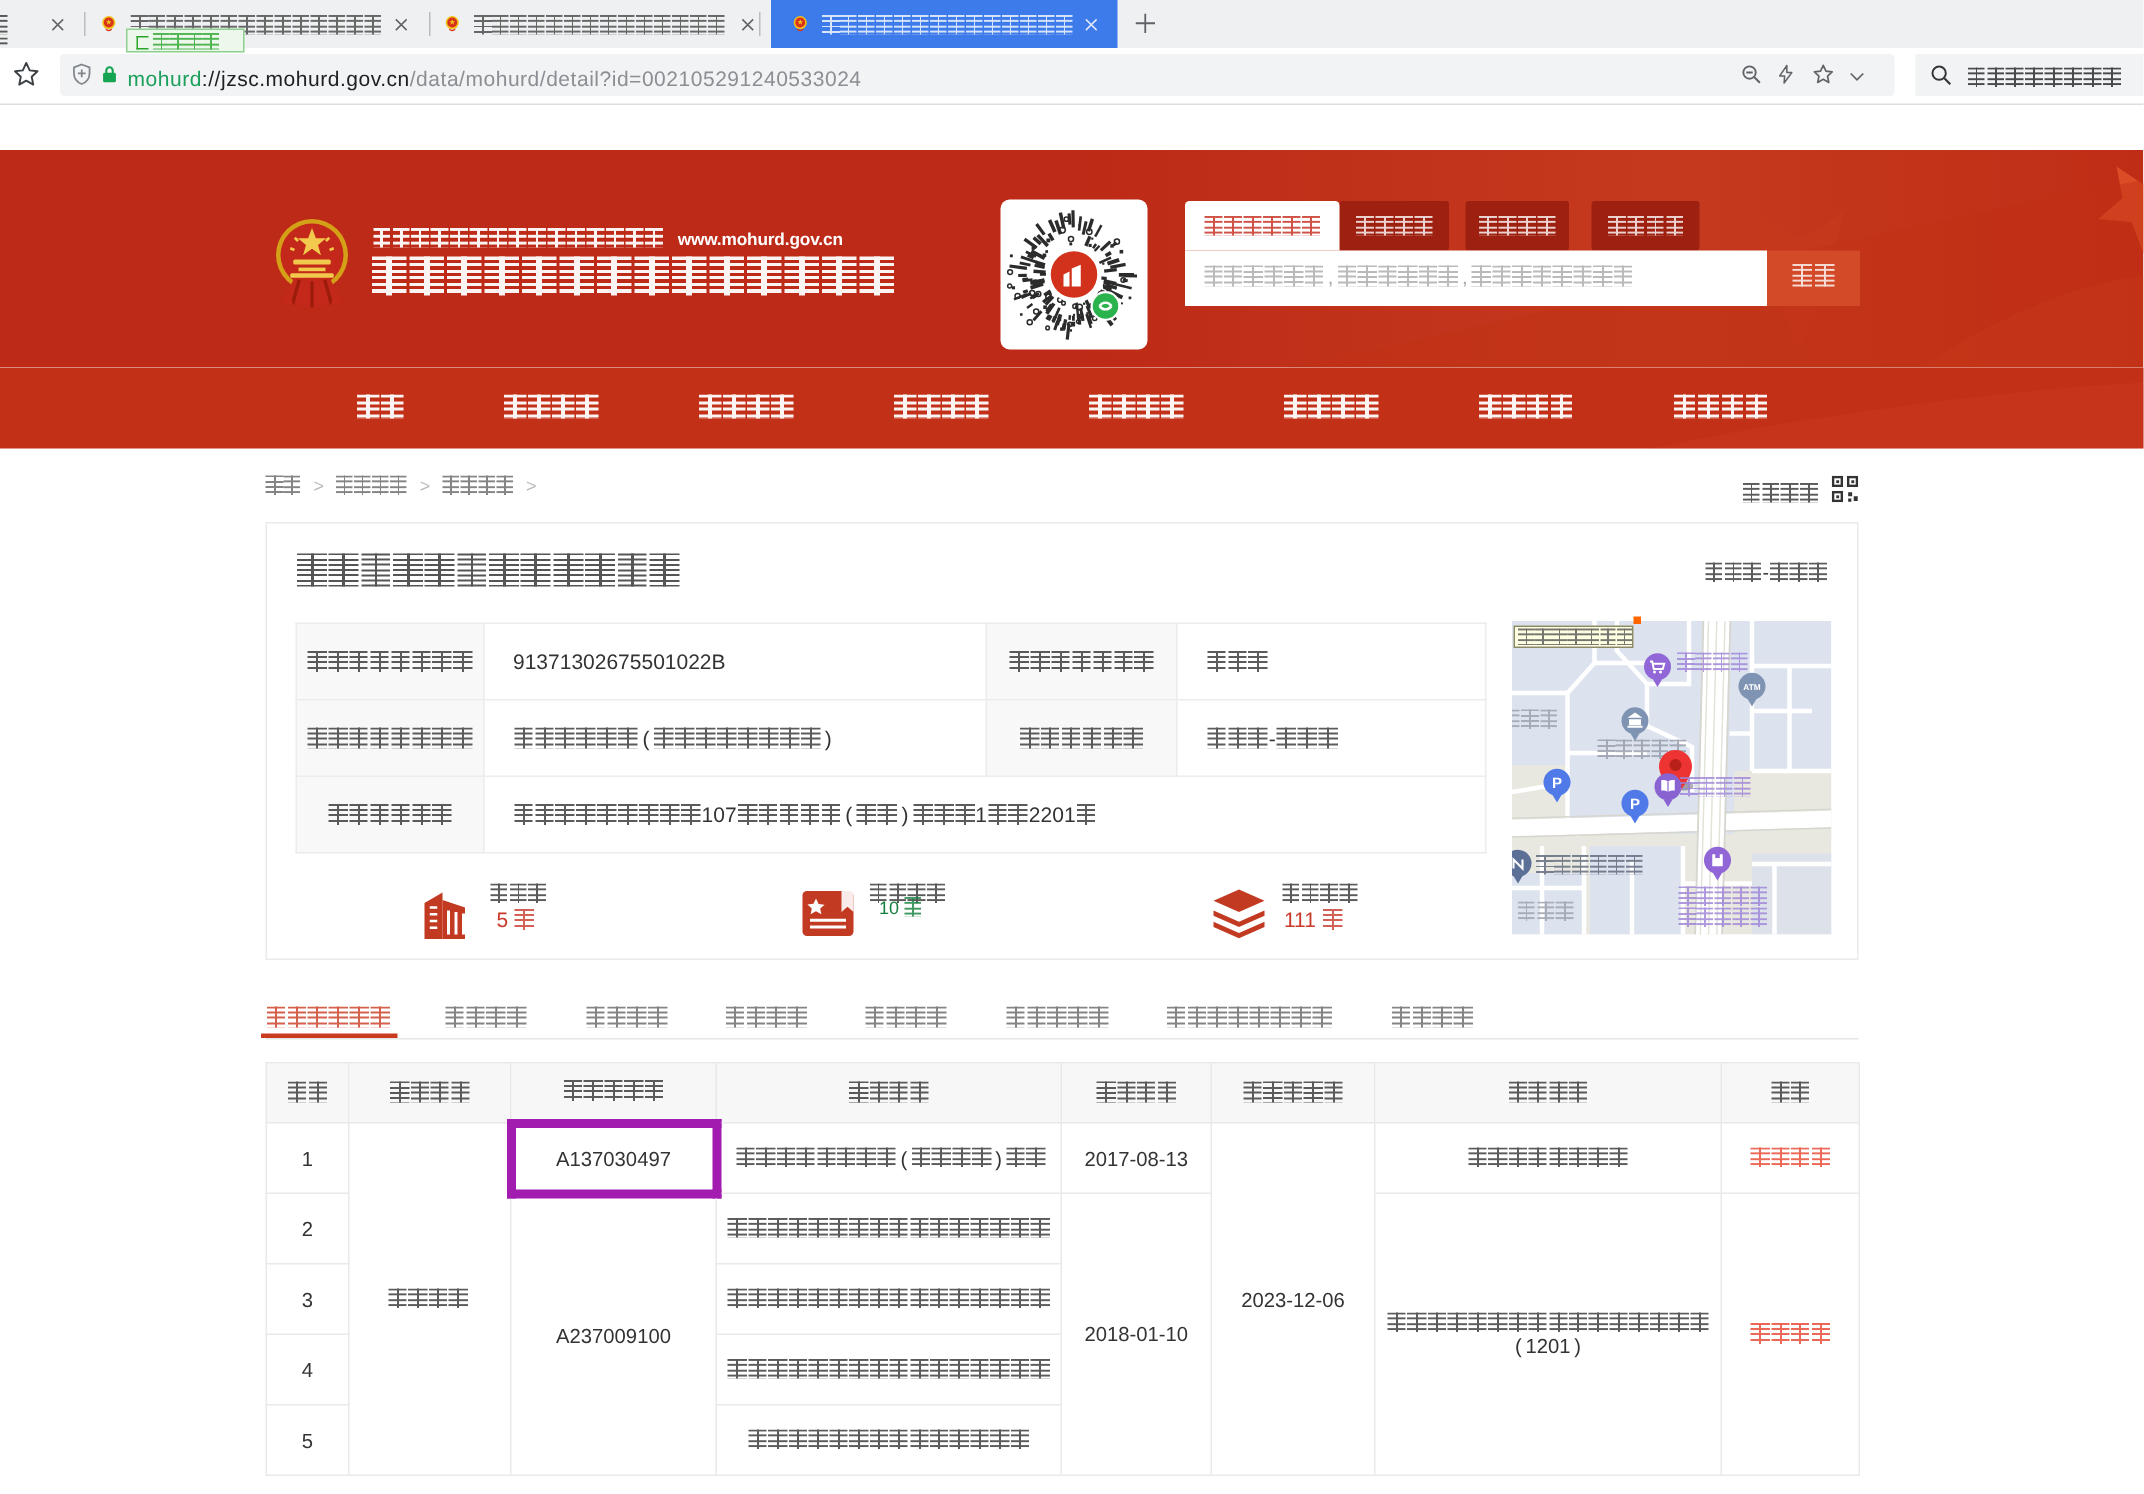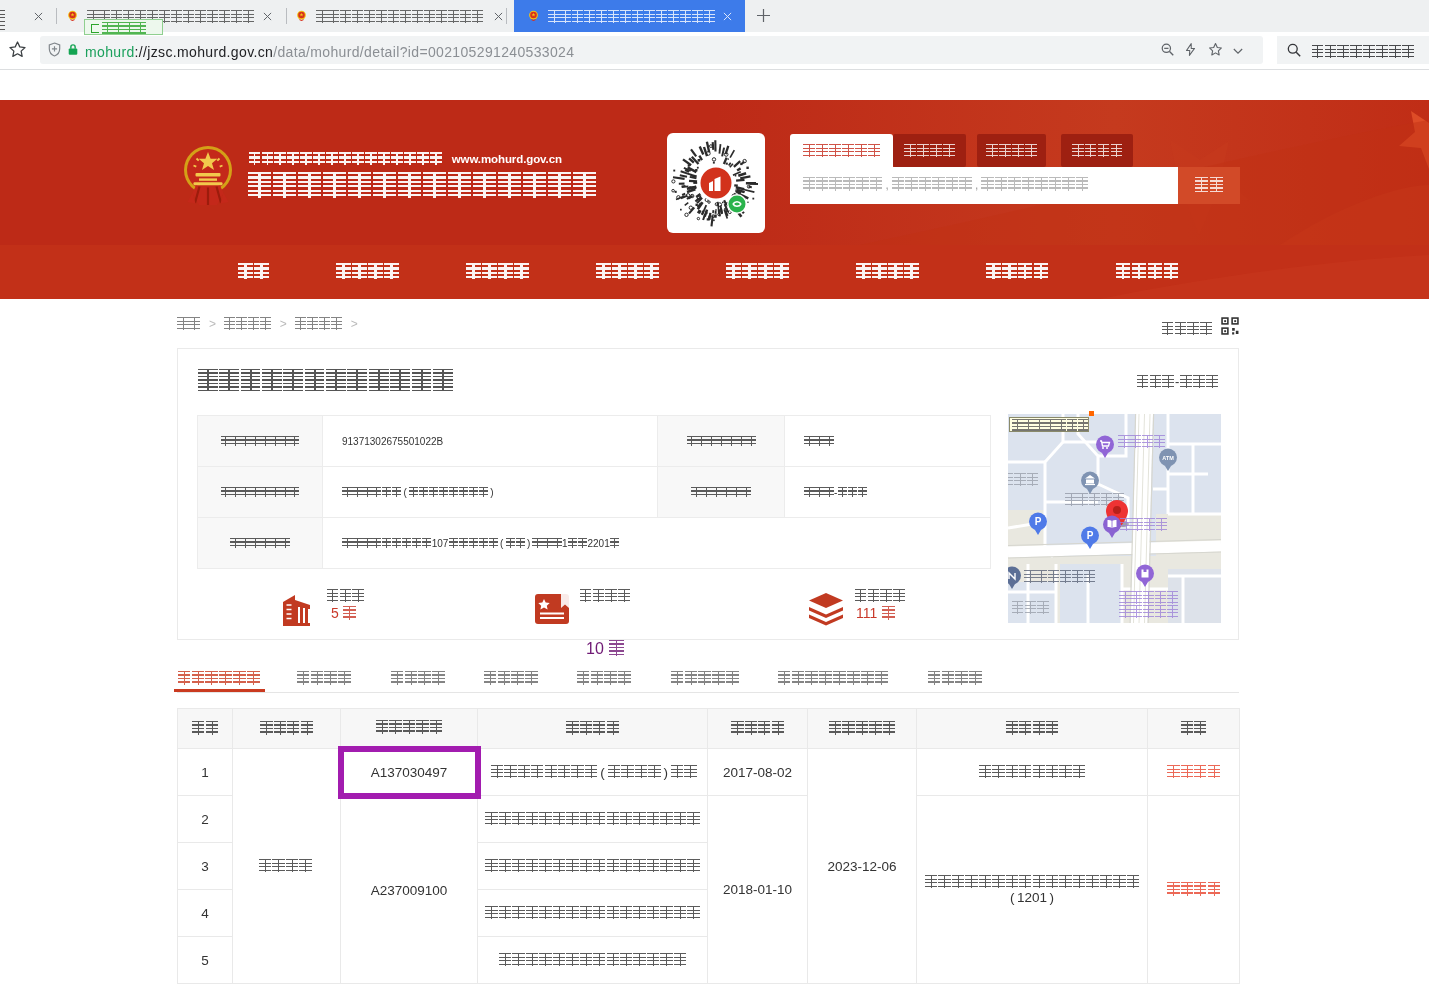--- a/index.html
+++ b/index.html
@@ -317,21 +317,21 @@
       <rect x="1" y="10.5" width="5.5" height="5.5"></rect>
     </g>
     <rect x="3" y="3" width="1.8" height="1.8" fill="#333"></rect>
     <rect x="12.5" y="3" width="1.8" height="1.8" fill="#333"></rect>
     <rect x="3" y="12.5" width="1.8" height="1.8" fill="#333"></rect>
     <path d="M10.5 10.5h2.5v2.5h-2.5zM14 13h2.5v3H14zM10.5 14.5h2v2h-2z" fill="#333"></path>
   </svg>
 <div class="abs" style="left:177px;top:348px;width:1062px;height:292px;background:#fff;border:1px solid #eaeaea"></div>
 <div class="abs" style="left:197px;top:369px;font-size:21.4px;color:#2b2b2b;white-space:nowrap"><b class="z"></b><b class="z"></b><b class="z"></b><b class="z"></b><b class="z"></b><b class="z"></b><b class="z"></b><b class="z"></b><b class="z"></b><b class="z"></b><b class="z"></b><b class="z"></b></div>
 <div class="abs" style="left:1136px;top:374px;font-size:13px;color:#333;white-space:nowrap"><b class="z"></b><b class="z"></b><b class="z"></b>-<b class="z"></b><b class="z"></b><b class="z"></b></div>
-<table style="position:absolute;left:197px;top:415px;width:793px;border-collapse:collapse;table-layout:fixed;font-size:10px;color:#333">
+<table style="position:absolute;left:197px;top:415px;width:793px;border-collapse:collapse;table-layout:fixed;font-size:14px;color:#333">
     <colgroup>
       <col style="width:125px">
       <col style="width:335px">
       <col style="width:127px">
       <col style="width:206px">
     </colgroup>
     <tbody>
       <tr style="height:51px">
         <td style="border:1px solid #ececec;background:#f8f8f8;text-align:center;"><b class="z"></b><b class="z"></b><b class="z"></b><b class="z"></b><b class="z"></b><b class="z"></b><b class="z"></b><b class="z"></b></td>
         <td style="border:1px solid #ececec;padding-left:19px;">91371302675501022B</td>
@@ -358,21 +358,21 @@
   </svg>
 <div class="abs" style="left:326px;top:588px;font-size:13px;color:#333"><b class="z"></b><b class="z"></b><b class="z"></b></div>
 <div class="abs" style="left:331px;top:605px;font-size:14px;color:#c9392a">5 <b class="z"></b></div>
 <svg class="abs" style="left:534px;top:592px" width="36" height="34" viewBox="0 0 36 34">
     <rect x="1" y="2" width="34" height="30" rx="3" fill="#c13a21"></rect>
     <path d="M27 2v14l4-3.5 4 3.5V2z" fill="#fff" opacity=".9"></path>
     <path d="M10 7l1.7 3.6 4 .5-2.9 2.6.8 3.8-3.6-2-3.6 2 .8-3.8L4.3 11l4-.5z" fill="#fff"></path>
     <path d="M6 21.5h24M6 26h24" stroke="#fff" stroke-width="2"></path>
   </svg>
 <div class="abs" style="left:579px;top:588px;font-size:13px;color:#333"><b class="z"></b><b class="z"></b><b class="z"></b><b class="z"></b></div>
-<div class="abs" style="left:586px;top:640px;font-size:16px;color:#701a75">10 <b class="z"></b></div>
+<div class="abs" style="left:586px;top:598px;font-size:12px;color:#15803d">10 <b class="z"></b></div>
 <svg class="abs" style="left:807px;top:590px" width="38" height="38" viewBox="0 0 38 38">
     <path d="M19 3l17 7.5L19 18 2 10.5z" fill="#c13a21"></path>
     <path d="M2 17l17 7.5L36 17v3.5L19 28 2 20.5z" fill="#c13a21"></path>
     <path d="M2 24.5l17 7.5 17-7.5V28l-17 7.5L2 28z" fill="#c13a21"></path>
   </svg>
 <div class="abs" style="left:854px;top:588px;font-size:13px;color:#333"><b class="z"></b><b class="z"></b><b class="z"></b><b class="z"></b></div>
 <div class="abs" style="left:856px;top:605px;font-size:14px;color:#c9392a">111 <b class="z"></b></div>
 <div class="abs" style="left:1008px;top:414px;width:213px;height:209px;overflow:hidden">
     <svg width="213" height="209" viewBox="0 0 213 209" style="position:absolute;left:0;top:0">
       <rect width="213" height="209" fill="#dce3ee"></rect>
@@ -510,21 +510,21 @@
         <td style="border:1px solid #e9e9e9;"><b class="z"></b><b class="z"></b><b class="z"></b><b class="z"></b></td>
         <td style="border:1px solid #e9e9e9;"><b class="z"></b><b class="z"></b><b class="z"></b><b class="z"></b><b class="z"></b></td>
         <td style="border:1px solid #e9e9e9;"><b class="z"></b><b class="z"></b><b class="z"></b><b class="z"></b></td>
         <td style="border:1px solid #e9e9e9;"><b class="z"></b><b class="z"></b></td>
       </tr>
       <tr style="height:47px">
         <td style="border:1px solid #e9e9e9;">1</td>
         <td rowspan="5" style="border:1px solid #e9e9e9;"><b class="z"></b><b class="z"></b><b class="z"></b><b class="z"></b></td>
         <td style="border:6px solid #a21caf;">A137030497</td>
         <td style="border:1px solid #e9e9e9;"><b class="z"></b><b class="z"></b><b class="z"></b><b class="z"></b><b class="z"></b><b class="z"></b><b class="z"></b><b class="z"></b><i class="fw">(</i><b class="z"></b><b class="z"></b><b class="z"></b><b class="z"></b><i class="fw">)</i><b class="z"></b><b class="z"></b></td>
-        <td style="border:1px solid #e9e9e9;">2017-08-02</td>
+        <td style="border:1px solid #e9e9e9;">2017-08-13</td>
         <td rowspan="5" style="border:1px solid #e9e9e9;">2023-12-06</td>
         <td style="border:1px solid #e9e9e9;"><b class="z"></b><b class="z"></b><b class="z"></b><b class="z"></b><b class="z"></b><b class="z"></b><b class="z"></b><b class="z"></b></td>
         <td style="border:1px solid #e9e9e9;color:#e8442e"><b class="z"></b><b class="z"></b><b class="z"></b><b class="z"></b></td>
       </tr>
       <tr style="height:47px">
         <td style="border:1px solid #e9e9e9;">2</td>
         <td rowspan="4" style="border:1px solid #e9e9e9;">A237009100</td>
         <td style="border:1px solid #e9e9e9;"><b class="z"></b><b class="z"></b><b class="z"></b><b class="z"></b><b class="z"></b><b class="z"></b><b class="z"></b><b class="z"></b><b class="z"></b><b class="z"></b><b class="z"></b><b class="z"></b><b class="z"></b><b class="z"></b><b class="z"></b><b class="z"></b></td>
         <td rowspan="4" style="border:1px solid #e9e9e9;">2018-01-10</td>
         <td rowspan="4" style="border:1px solid #e9e9e9;"><b class="z"></b><b class="z"></b><b class="z"></b><b class="z"></b><b class="z"></b><b class="z"></b><b class="z"></b><b class="z"></b><b class="z"></b><b class="z"></b><b class="z"></b><b class="z"></b><b class="z"></b><b class="z"></b><b class="z"></b><b class="z"></b><br><i class="fw">(</i>1201<i class="fw">)</i></td>

